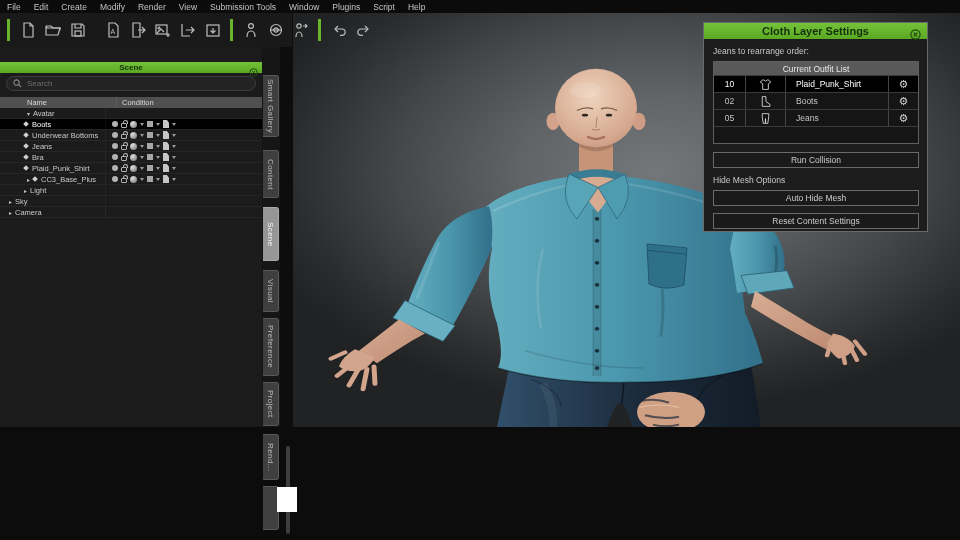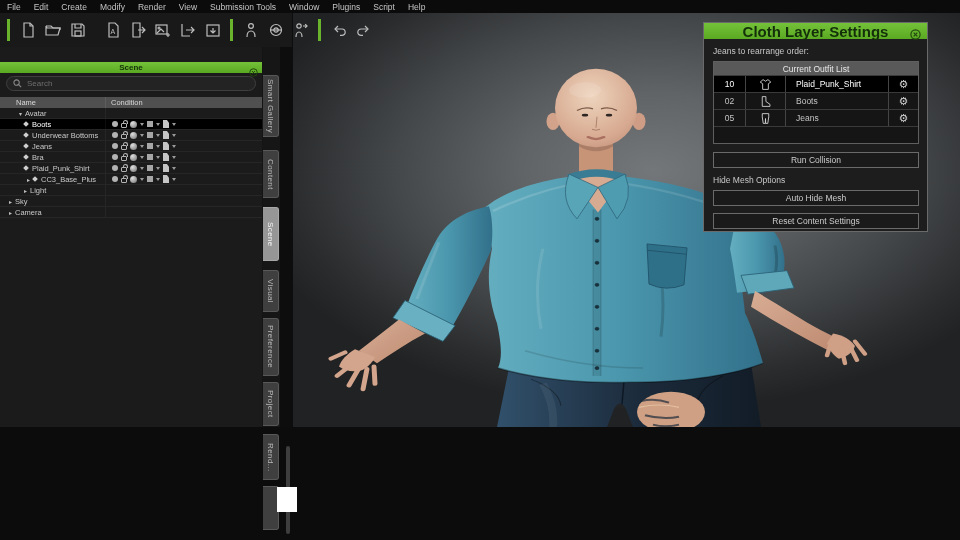--- a/index.html
+++ b/index.html
@@ -30,21 +30,21 @@
   .hdr-close svg { width:9px; height:9px; }
 
   #search-box { position:absolute; top:14px; left:6px; right:6px; height:15px; background:#232323;
                 border:1px solid #3f3f3f; border-radius:8px; display:flex; align-items:center; padding:0 6px; gap:5px; }
   #search-box input { flex:1; background:transparent; border:none; outline:none; color:#bbb; font-size:8px;
                       font-family:"Liberation Sans",sans-serif; }
   #search-box input::placeholder { color:#6e6e6e; }
 
   #col-header { position:absolute; top:35px; left:0; right:0; height:11px; background:#505050;
                 display:flex; align-items:center; font-size:7.5px; color:#d8d8d8; }
-  #col-header .c1 { width:105px; padding-left:16px; }
+  #col-header .c1 { width:105px; padding-left:16px;margin-left:11px; }
   #col-header .c2 { flex:1; padding-left:5px; border-left:1px solid #5e5e5e; height:100%; display:flex; align-items:center; }
 
   #tree { position:absolute; top:46px; left:0; right:0; }
   .t-row { height:11px; border-bottom:1px solid #262626; display:flex; align-items:center; font-size:7.5px; color:#c9c9c9; }
   .t-row.sel { background:#000; color:#fff; }
   .t-name { width:105px; display:flex; align-items:center; overflow:hidden; white-space:nowrap; }
   .t-cond { flex:1; display:flex; align-items:center; gap:3px; padding-left:6px; border-left:1px solid rgba(255,255,255,0.05); height:100%; }
   .tw { font-family:"DejaVu Sans",sans-serif; font-size:6px; color:#bdbdbd; width:9px; text-align:center; flex:none; }
   .bullet { width:4px; height:4px; background:#cfcfcf; flex:none; margin:0 4px 0 0; transform:rotate(45deg); }
 
@@ -74,21 +74,21 @@
 
   
   #viewport { position:absolute; left:293px; top:13px; right:0; bottom:0;
      background: radial-gradient(ellipse 62% 58% at 54% 38%, #747779 0%, #616466 32%, #45484a 62%, #2a2c2e 88%, #202223 100%); }
   #viewport svg.avatar { position:absolute; left:0; top:0; width:100%; height:100%; }
 
   
   #cloth-panel { position:absolute; left:703px; top:22px; width:225px; height:210px; background:#1d1d1d;
                  border:1px solid #6a6a6a; z-index:25; }
   #cloth-panel .green-hdr { height:16px; }
-  #cloth-panel .green-hdr .hdr-title { font-size:15px; color:#14300a; }
+  #cloth-panel .green-hdr .hdr-title { font-size:11px; color:#14300a; }
   #cloth-panel .hdr-close { top:3px; right:6px; width:11px; height:11px; }
   #cloth-panel .hdr-close svg { width:11px; height:11px; }
   #drag-hint { margin:7px 9px 0 9px; font-size:8.5px; color:#c8c8c8; }
   #outfit-table { margin:5px 8px 0 9px; border:1px solid #5f5f5f; }
   #outfit-header { height:13px; background:#595959; display:flex; align-items:center; justify-content:center;
                    font-size:8.5px; color:#e8e8e8; }
   .o-row { height:17px; display:flex; align-items:stretch; background:#151515; border-top:1px solid #3a3a3a;
            font-size:8.5px; color:#c5c5c5; }
   .o-row.sel { background:#000; color:#fff; }
   .o-num { width:32px; display:flex; align-items:center; justify-content:center; border-right:1px solid #454545; }
@@ -230,21 +230,21 @@
             <path d="M6.3 6.3 L9 9" stroke="#8a8a8a" stroke-width="1.2"></path>
           </svg>
         <input placeholder="Search" style="">
       </div>
       <div id="col-header">
         <span class="c1">Name</span>
         <span class="c2">Condition</span>
       </div>
       <div id="tree">
           <div class="t-row">
-            <span class="t-name" style="padding-left: 16px;">
+            <span class="t-name" style="padding-left: 24px;">
               <span class="tw">▾</span>
               <span>Avatar</span>
             </span>
             <span class="t-cond"></span>
           </div>
           <div class="t-row sel">
             <span class="t-name" style="padding-left: 24px;">
               <span class="bullet"></span>
               <span>Boots</span>
             </span>

